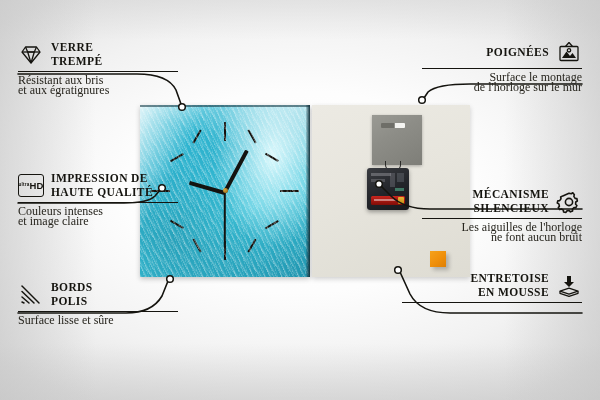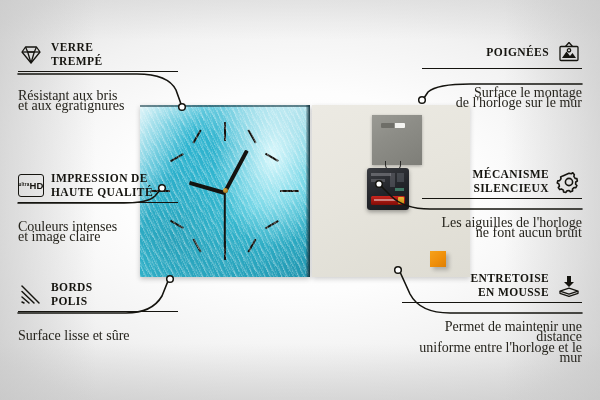--- a/index.html
+++ b/index.html
@@ -24,22 +24,22 @@
   
   .feat{position:absolute;z-index:8;}
   .feat .head{display:flex;align-items:center;gap:7px;}
   .feat.right .head{flex-direction:row;justify-content:flex-end;}
   .ttl{font-family:"Liberation Serif",serif;font-weight:bold;
        font-size:11.5px;line-height:13.5px;letter-spacing:.4px;
        color:#15140f;text-transform:uppercase;}
   .feat.left .ttl{text-align:left;}
   .feat.right .ttl{text-align:right;}
   .rule{height:0;border-top:1.2px solid #15140f;margin-top:3px;}
-  .sub{font-family:"Liberation Serif",serif;font-size:14px;line-height:10.4px;
-       color:#26241d;margin-top:19px;}
+  .sub{font-family:"Liberation Serif",serif;font-size:12px;line-height:10.4px;
+       color:#26241d;margin-top:3px;}
   .feat.right .sub{text-align:right;}
 
   .ico{width:26px;height:24px;flex:0 0 26px;display:block;}
   .ico svg{display:block;width:26px;height:24px;}
 
   
   .hdbox{width:24px;height:21px;border:1.6px solid #15140f;border-radius:3px;
          display:flex;flex-direction:row;align-items:center;justify-content:center;
          line-height:1;flex:0 0 24px;}
   .hdbox .u{font-family:"Liberation Sans",sans-serif;font-size:4.6px;font-weight:bold;
@@ -268,21 +268,21 @@
           </svg>
       </span>
     </div>
     <div class="rule"></div>
     <div class="sub">
       <span>Surface le montage</span><br>
       <span>de l'horloge sur le mur</span>
     </div>
   </div>
 
-  <div class="feat right" style="left:422px;top:168px;width:160px;">
+  <div class="feat right" style="left:422px;top:188px;width:160px;">
     <div class="head">
       <span class="ttl">
         <span>MÉCANISME</span><br>
         <span>SILENCIEUX</span>
       </span>
       <span class="ico">
         <svg viewBox="0 0 26 24">
             <g fill="none" stroke="#15140f" stroke-width="1.6" stroke-linejoin="round">
           <path d="M13 3.2 l2.3 .55 1.5-1.0 1.55 1.9 -0.5 1.75 1.25 1.95 1.8 .25 .45 2.4 -1.6 .95 -0.15 2.3 1.35 1.25 -1.1 2.2 -1.8-.25 -1.6 1.65 .2 1.8 -2.25 .95 -1.25-1.3 -2.25 .35 -0.95 1.55 -2.4-.5 -0.2-1.8 -1.95-1.2 -1.7 .65 -1.4-2 1.1-1.45 -0.55-2.25 -1.6-.85 .6-2.35 1.8-.1 1.35-1.85 -0.35-1.75 2.15-1.1z"></path>
           <circle cx="13" cy="12" r="3.6"></circle>
@@ -307,19 +307,15 @@
         <svg viewBox="0 0 26 24">
             <g fill="none" stroke="#15140f" stroke-width="1.3" stroke-linejoin="round">
           <path d="M11 2 h4 v6 h3 l-5 5 -5-5 h3 z" fill="#15140f" stroke="none"></path>
           <path d="M13 14.2 L22 17.2 L13 20.2 L4 17.2 Z"></path>
           <path d="M4 17.2 v2.1 L13 22.4 L22 19.3 v-2.1"></path>
         </g>
           </svg>
       </span>
     </div>
     <div class="rule"></div>
-    <div class="sub">
-      <span>Permet de maintenir une distance</span><br>
-      <span>uniforme entre l'horloge et le mur</span>
-    </div>
   </div>
 
 </div>
 
 </body></html>

